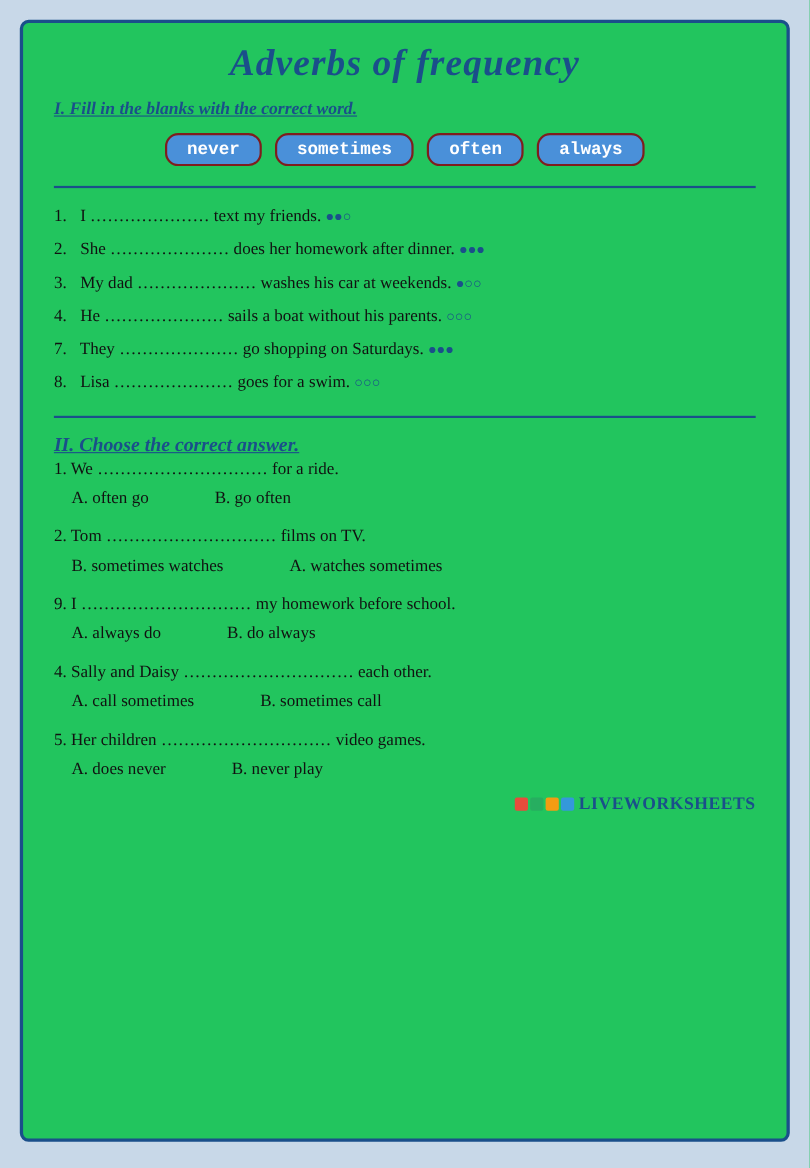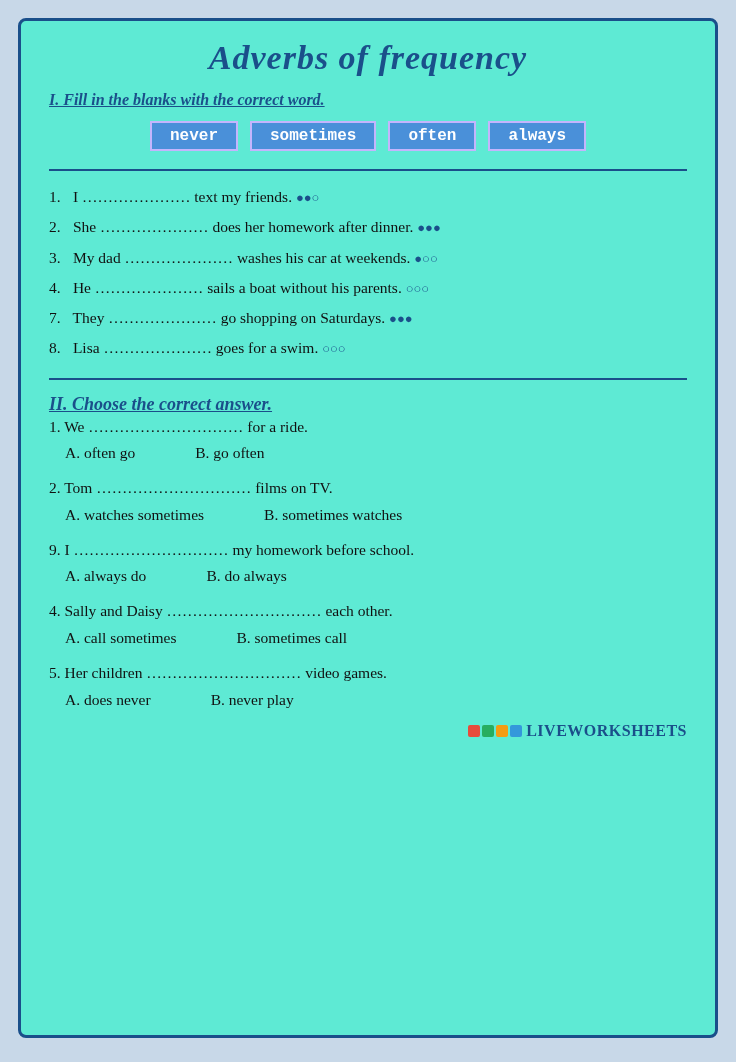--- a/index.html
+++ b/index.html
@@ -6,21 +6,21 @@
     body {
       background: #c8d8e8;
       display: flex;
       justify-content: center;
       align-items: flex-start;
       min-height: 1062px;
       font-family: 'Times New Roman', Times, serif;
       padding: 18px;
     }
     .worksheet {
-      background: #5eead4;
+      background: #22c55e;
       border: 3px solid #1a4f8a;
       border-radius: 8px;
       width: 700px;
       min-height: 1020px;
       padding: 18px 28px 20px 28px;
       position: relative;
     }
     .title {
       text-align: center;
       font-size: 34px;
@@ -42,22 +42,22 @@
     .word-bank {
       display: flex;
       gap: 12px;
       justify-content: center;
       margin-bottom: 18px;
       flex-wrap: wrap;
     }
     .word-chip {
       background: #4a90d9;
       color: white;
-      border: 2px solid #c4b5fd;
-      border-radius: 0;
+      border: 2px solid #7f1d1d;
+      border-radius: 12px;
       padding: 4px 18px;
       font-size: 16px;
       font-weight: bold;
       font-family: 'Courier New', monospace;
     }
     .fill-list {
       list-style: none;
       margin-bottom: 18px;
       padding-left: 0;
     }
@@ -174,22 +174,22 @@
   <li>
         <div class="question">1. We ………………………… for a ride.</div>
         <div class="options">
           <span class="option">A. often go</span>
           <span class="option">B. go often</span>
         </div>
       </li>
       <li>
         <div class="question">2. Tom ………………………… films on TV.</div>
         <div class="options">
+          <span class="option">B. sometimes watches</span>
           <span class="option">A. watches sometimes</span>
-          <span class="option">B. sometimes watches</span>
         </div>
       </li>
       <li>
         <div class="question">9. I ………………………… my homework before school.</div>
         <div class="options">
           <span class="option">A. always do</span>
           <span class="option">B. do always</span>
         </div>
       </li>
       <li>

